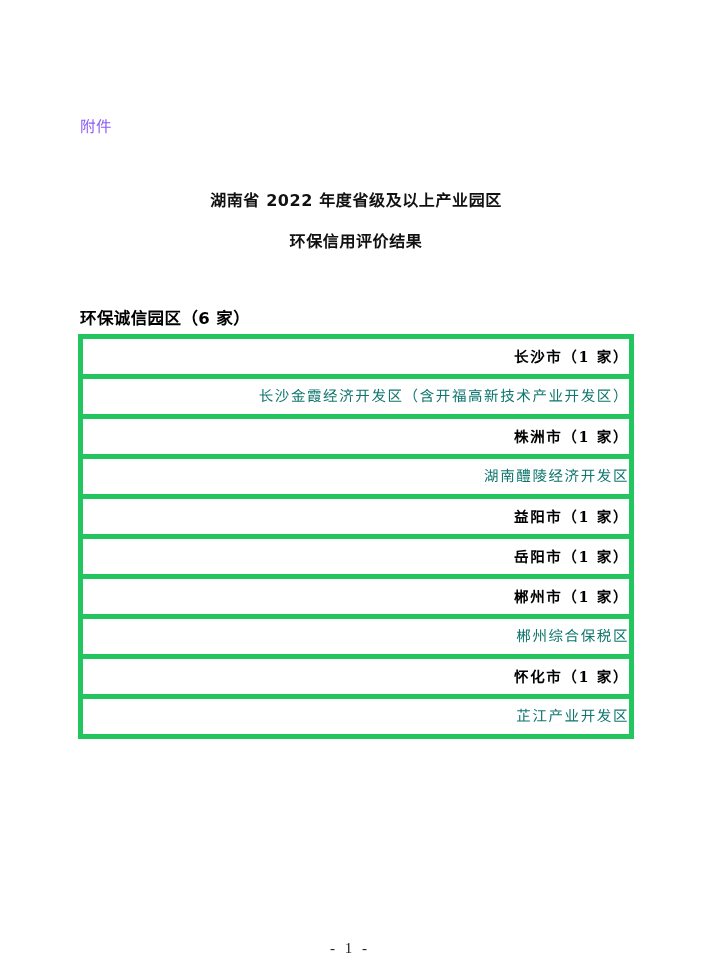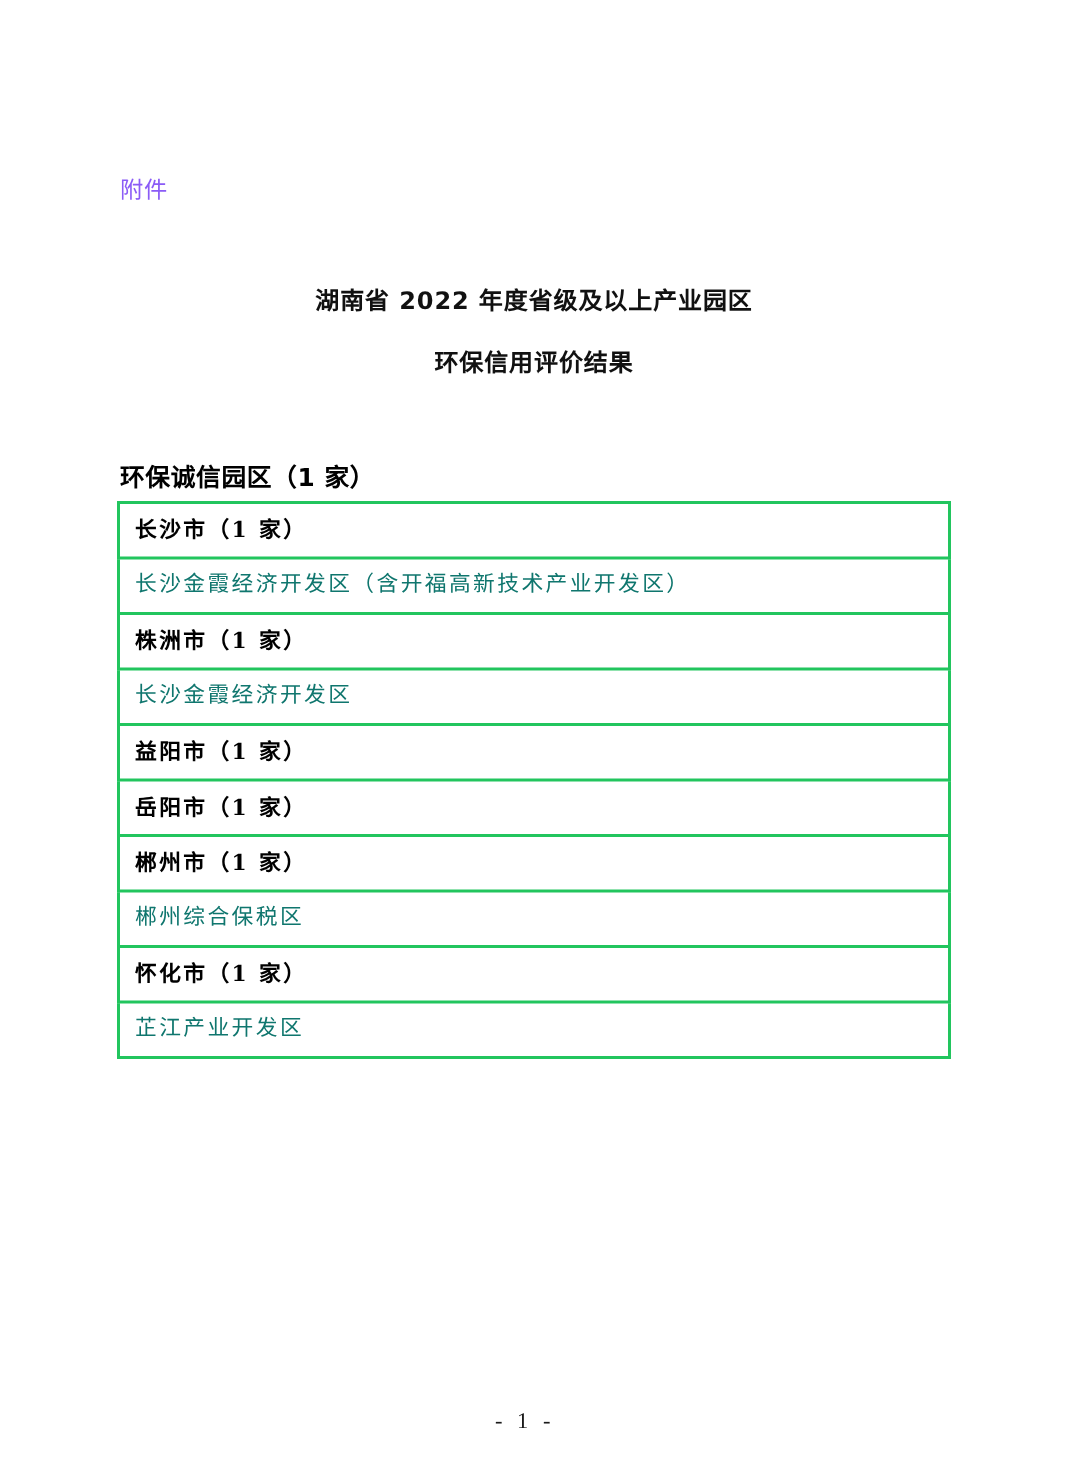--- a/index.html
+++ b/index.html
@@ -57,27 +57,28 @@
   }
   table.park-table {
     position: absolute;
     left: 78px;
     top: 334px;
     width: 556px;
     border-collapse: collapse;
     table-layout: fixed;
   }
   table.park-table td {
-    border: 2px solid #22c55e;
+    border: 5px solid #22c55e;
     height: 35px;
     padding: 0 0 0 10px;
     vertical-align: middle;
     font-size: 14.5px;
     line-height: 1.2;
     letter-spacing: 1.6px;
+    text-align: right;
   }
   td.city-row {
     font-family: "DejaVu Serif", "Liberation Serif", serif;
     font-weight: 700;
     font-size: 15px;
     letter-spacing: 1.2px;
   }
   td.park-row {
     font-family: "DejaVu Serif", "Liberation Serif", serif;
     font-weight: 400;
@@ -103,35 +104,35 @@
 
 <div class="page">
 
   <div class="attachment-label">附件</div>
 
   <div class="doc-title">
     <span class="line1">湖南省 2022 年度省级及以上产业园区</span>
     <span class="line2">环保信用评价结果</span>
   </div>
 
-  <div class="section-heading">环保诚信园区（1 家）</div>
+  <div class="section-heading">环保诚信园区（6 家）</div>
 
   <table class="park-table">
     <tbody>
       <tr>
         <td class="city-row">长沙市（1 家）</td>
       </tr>
       <tr>
         <td class="park-row">长沙金霞经济开发区（含开福高新技术产业开发区）</td>
       </tr>
       <tr>
         <td class="city-row">株洲市（1 家）</td>
       </tr>
       <tr>
-        <td class="park-row">长沙金霞经济开发区</td>
+        <td class="park-row">湖南醴陵经济开发区</td>
       </tr>
       <tr>
         <td class="city-row">益阳市（1 家）</td>
       </tr>
       <tr>
         <td class="city-row">岳阳市（1 家）</td>
       </tr>
       <tr>
         <td class="city-row">郴州市（1 家）</td>
       </tr>

